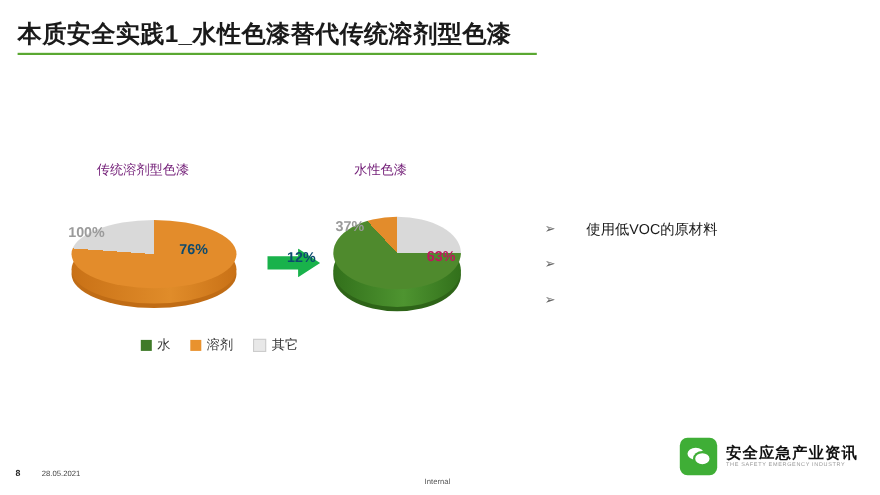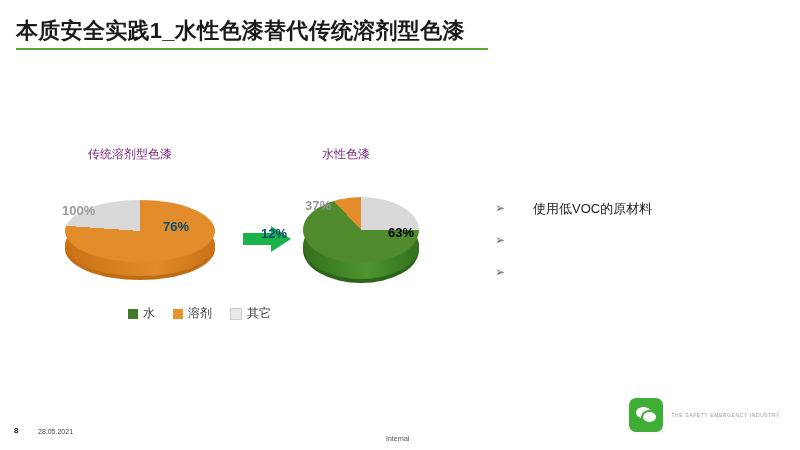--- a/index.html
+++ b/index.html
@@ -49,21 +49,21 @@
     position:absolute;
     border-radius:50%;
   }
 
   .val{
     position:absolute;
     font-size:13px;
     font-weight:bold;
     white-space:nowrap;
   }
-  .val-green{color:#000000;}
+  .val-green{color:#be185d;}
   .val-orange{color:#0c4a6e;}
   .val-gray{color:#9a9a9a;}
 
   
   .arrow{
     position:absolute;
     left:243px;top:226px;
     width:48px;height:26px;
   }
 
@@ -211,17 +211,18 @@
     </div>
   </div>
 
   <div class="page-num">8</div>
   <div class="footer-date">28.05.2021</div>
   <div class="footer-internal">Internal</div>
 
   <div class="wechat">
     <div class="wechat-logo"></div>
     <div class="wechat-text">
+      <span class="wechat-name">安全应急产业资讯</span>
       <span class="wechat-sub">THE SAFETY EMERGENCY INDUSTRY</span>
     </div>
   </div>
 
 </div>
 
 </body></html>

